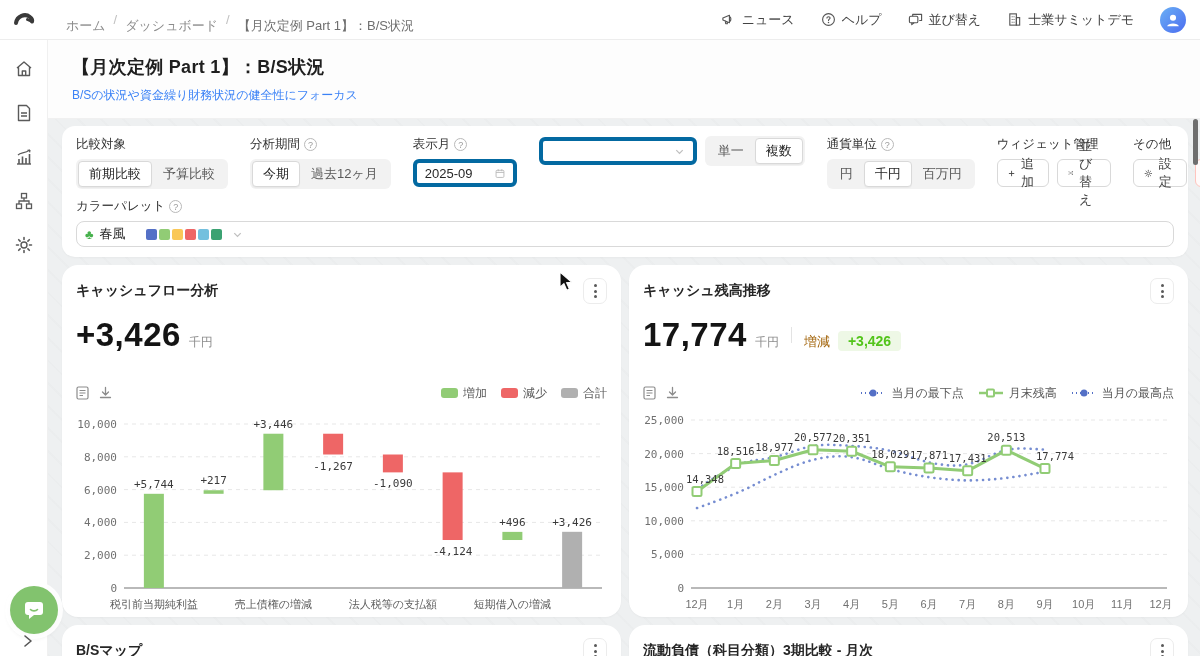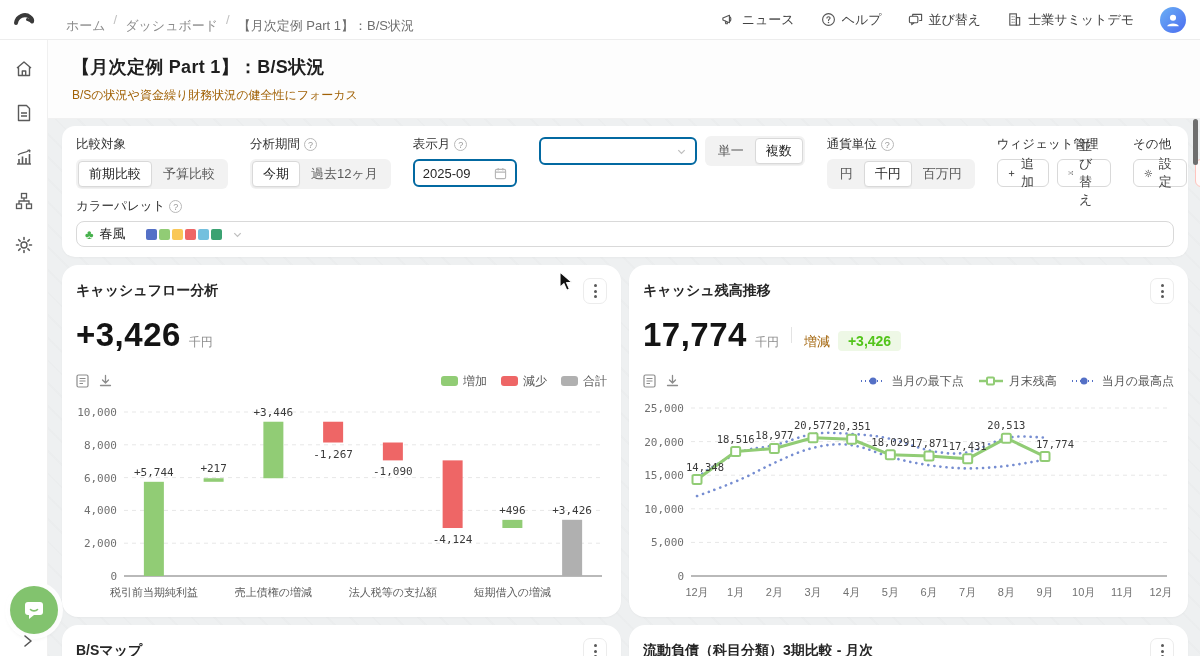--- a/index.html
+++ b/index.html
@@ -24,34 +24,34 @@
   .fab { position:absolute; left:10px; top:586px; width:48px; height:48px; border-radius:50%; background:#82c36e; box-shadow:0 0 0 5px rgba(255,255,255,.9), 0 2px 6px rgba(0,0,0,.2); display:flex; align-items:center; justify-content:center; cursor:pointer; z-index:40; }
   .expander { position:absolute; left:22px; top:634px; color:#555; cursor:pointer; z-index:41; }
 
   
   .content { position:absolute; top:40px; left:48px; width:1152px; height:616px;
     background:#eef0f1;
     background-image:repeating-linear-gradient(45deg, rgba(0,0,0,.013) 0 2px, transparent 2px 16px);
   }
   .pagehead { background:#fdfdfd; border-bottom:1px solid #f0f0f0; padding:15px 24px 14px; }
   .pagehead h1 { font-size:18px; font-weight:bold; color:#1f1f1f; letter-spacing:.3px; }
-  .pagehead .sub { font-size:12px; color:#a16207; margin-top:8px; }
+  .pagehead .sub { font-size:12px; color:#3b82f6; margin-top:8px; }
 
   .filtercard { margin:7px 12px 0 14px; background:#fff; border-radius:13px; padding:10px 14px 10px; box-shadow:0 1px 2px rgba(0,0,0,.03); }
   .frow { display:flex; align-items:flex-start; gap:22px; }
   .fgroup { display:flex; flex-direction:column; gap:6px; }
   .flabel { font-size:12.5px; color:#333; display:flex; align-items:center; gap:4px; }
   .qmark { width:13px; height:13px; border:1px solid #b9b9b9; border-radius:50%; color:#9a9a9a; font-size:9px; display:inline-flex; align-items:center; justify-content:center; }
   .fctrls { display:flex; align-items:center; gap:8px; }
 
   .seggroup { background:#f2f2f2; border-radius:6px; padding:2px; display:flex; }
   .seg { font-size:13px; color:#595959; padding:3px 10px; border-radius:4px; border:1px solid transparent; cursor:pointer; white-space:nowrap; }
   .seg.active { background:#fff; border-color:#d9d9d9; color:#262626; box-shadow:0 1px 1px rgba(0,0,0,.04); }
 
-  .input { height:28px; border:2px solid #0369a1; border-radius:6px; background:#fff; display:flex; align-items:center; padding:0 8px; font-size:13px; color:#262626; gap:6px; }
+  .input { height:28px; border:4px solid #0369a1; border-radius:6px; background:#fff; display:flex; align-items:center; padding:0 8px; font-size:13px; color:#262626; gap:6px; }
   .dateinput { width:104px; justify-content:space-between; }
   .dateinput input { border:none; outline:none; width:64px; font-size:13px; color:#262626; font-family:"Liberation Sans", sans-serif; }
   .select { width:158px; justify-content:space-between; color:#bfbfbf; cursor:pointer; }
 
   .btn { height:28px; border:1px solid #d9d9d9; border-radius:6px; background:#fff; display:inline-flex; align-items:center; gap:6px; padding:0 10px; font-size:13px; color:#434343; cursor:pointer; }
   .btn.danger { border-color:#ffc4be; color:#f25d50; background:#fffafa; }
 
   .palette-select { height:26px; border:1px solid #d9d9d9; border-radius:8px; background:#fff; display:inline-flex; align-items:center; gap:6px; padding:0 8px; font-size:13px; cursor:pointer; min-width:200px; }
   .clover { color:#46b14c; font-size:13px; }
   .swatches { display:flex; gap:2px; margin-left:14px; }
@@ -67,21 +67,21 @@
   .kebab { width:24px; height:26px; border:1px solid #ececec; border-radius:7px; display:flex; flex-direction:column; align-items:center; justify-content:center; gap:2.5px; cursor:pointer; background:#fff; }
   .kebab i { width:3px; height:3px; border-radius:50%; background:#595959; }
 
   .bigvalue-row { display:flex; align-items:baseline; gap:8px; margin-top:12px; }
   .bigvalue { font-size:33px; font-weight:bold; color:#141414; letter-spacing:.5px; }
   .unit { font-size:12px; color:#8c8c8c; }
   .vdivider { width:1px; height:16px; background:#e3e3e3; align-self:center; margin:0 4px; }
   .delta-label { font-size:13px; color:#a16207; }
   .badge { font-size:14px; font-weight:bold; color:#52c41a; background:#eef8e6; border-radius:4px; padding:2px 10px; }
 
-  .tools-row { display:flex; align-items:center; margin-top:18px; height:18px;justify-content:flex-end; }
+  .tools-row { display:flex; align-items:center; margin-top:30px; height:18px;justify-content:flex-end; }
   .tool-ic { color:#8c8c8c; cursor:pointer; margin-right:10px; display:flex; }
   .legend { margin-left:auto; display:flex; align-items:center; gap:14px; font-size:12px; color:#595959; }
   .legend .litem { display:flex; align-items:center; gap:5px; cursor:pointer; }
   .chip { width:17px; height:10px; border-radius:3px; display:inline-block; }
 
   .chart-box { margin-top:6px; }
 
   
   .scroll-thumb { position:absolute; right:2px; top:119px; width:5px; height:46px; background:#6e6e6e; border-radius:3px; z-index:50; cursor:pointer; }
   .cursor { position:absolute; left:558px; top:271px; z-index:60; pointer-events:none; }

